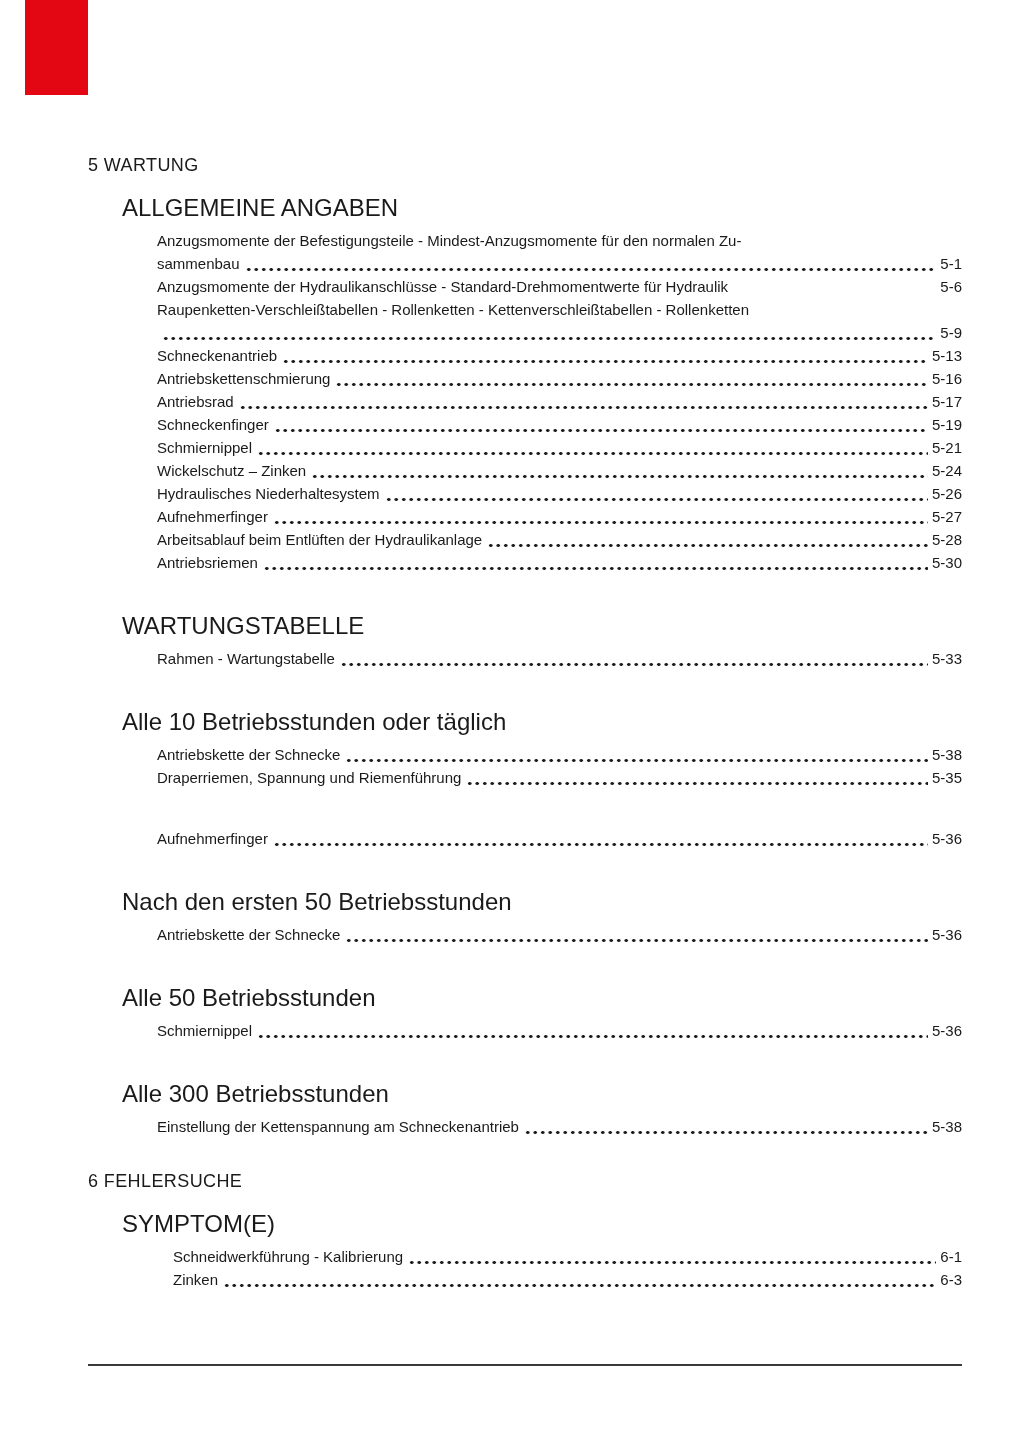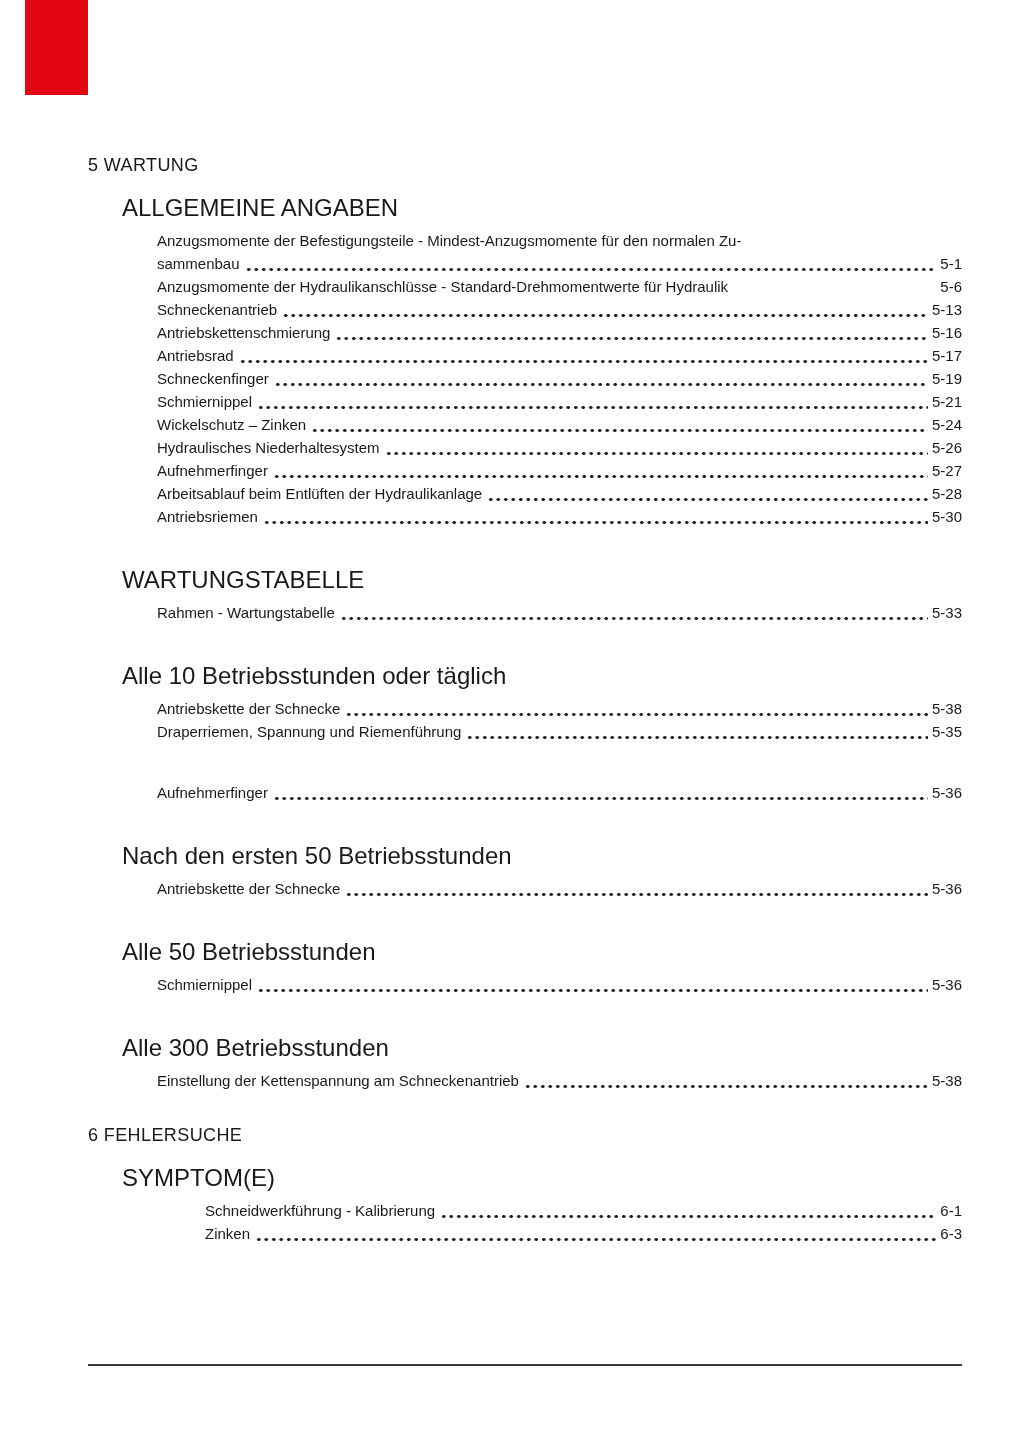--- a/index.html
+++ b/index.html
@@ -19,21 +19,21 @@
   .content { position:absolute; left:88px; top:150px; width:874px; }
 
   .ch + .ch { margin-top:28px; }
   .ch-title { font-size:18px; line-height:30px; margin-bottom:14px; letter-spacing:.4px; }
 
   .sec { margin-left:34px; }
   .sec + .sec { margin-top:38px; }
   .sec-h { font-size:24px; line-height:28px; margin-bottom:7px; }
 
   .entries { margin-left:35px; font-size:15px; line-height:23px; }
-  .entries-deep { margin-left:83px; }
+  .entries-deep { margin-left:51px; }
 
   .entry { display:flex; align-items:baseline; }
   .entry .t { white-space:pre-wrap; }
   .leader {
     flex:1 1 auto;
     min-width:14px;
     height:5px;
     margin:0 4px 3px 5px;
     align-self:flex-end;
     background-image:radial-gradient(circle,#1c1c1c 1.45px,transparent 1.85px);
@@ -71,20 +71,28 @@
             <span class="p">5-1</span>
           </div>
         </div>
 
         <div class="entry no-leader">
           <span class="t">Anzugsmomente der Hydraulikanschlüsse - Standard-Drehmomentwerte für Hydraulik</span>
           <span class="leader"></span>
           <span class="p">5-6</span>
         </div>
 
+        <div class="entry-block">
+          <div class="line">Raupenketten-Verschleißtabellen - Rollenketten - Kettenverschleißtabellen - Rollenketten</div>
+          <div class="entry">
+            <span class="t"></span>
+            <span class="leader"></span>
+            <span class="p">5-9</span>
+          </div>
+        </div>
 
         <div class="entry">
           <span class="t">Schneckenantrieb</span>
           <span class="leader"></span>
           <span class="p">5-13</span>
         </div>
         <div class="entry">
           <span class="t">Antriebskettenschmierung</span>
           <span class="leader"></span>
           <span class="p">5-16</span>

